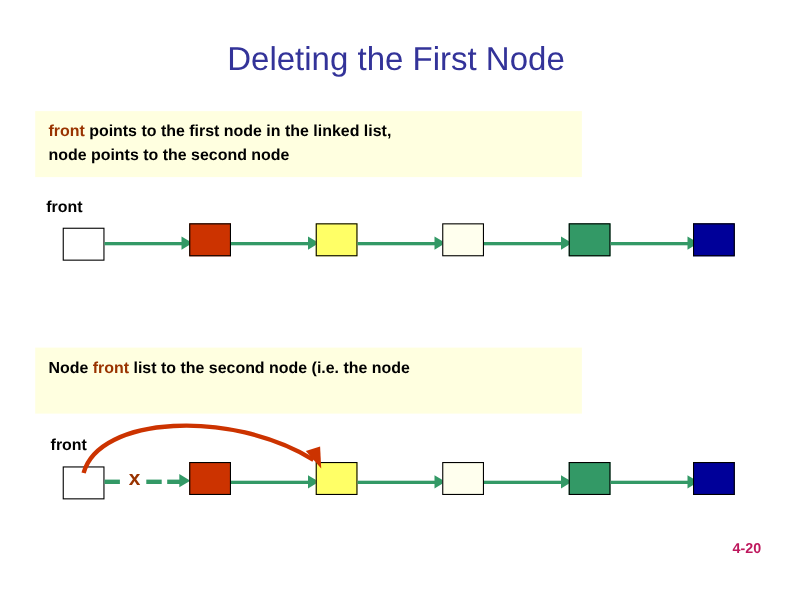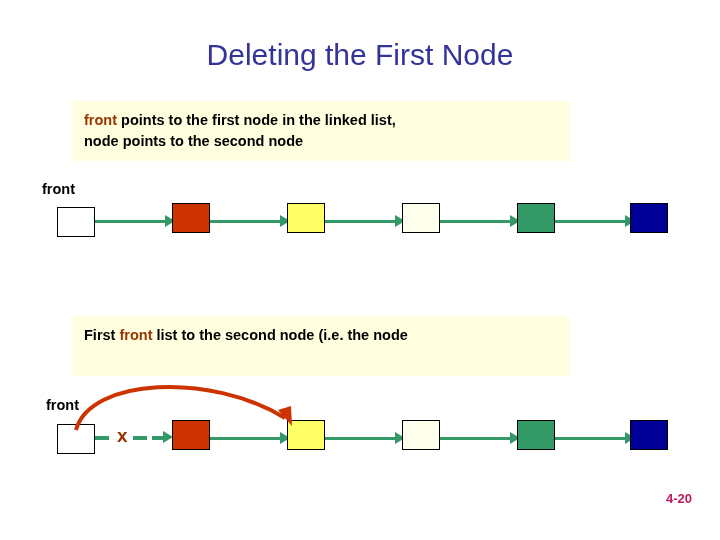--- a/index.html
+++ b/index.html
@@ -33,21 +33,20 @@
   }
   .callout {
     position: absolute;
     background: #ffffe0;
     color: #000000;
     font-size: 14.5px;
     font-weight: bold;
     line-height: 1.45;
     padding: 9px 10px 9px 12px;
     box-sizing: border-box;
-    margin-left: 40px;
   }
   .callout .hl {
     color: #993300;
   }
   #callout1 {
     left: 32px;
     top: 101px;
     width: 497px;
     height: 60px;
   }
@@ -149,21 +148,21 @@
   <div class="arrow-line" style="left:440px; top:220px; width:73px;"></div>
   <div class="arrow-head" style="left:510px; top:215px;"></div>
 
   <div class="node" style="left:517px; top:203px; background:#339966;"></div>
   <div class="arrow-line" style="left:555px; top:220px; width:73px;"></div>
   <div class="arrow-head" style="left:625px; top:215px;"></div>
 
   <div class="node" style="left:630px; top:203px; background:#000099;"></div>
 
   <div class="callout" id="callout2">
-    <span>First </span><span class="hl">front</span><span> list to the second node (i.e. the node</span><br>
+    <span>Node </span><span class="hl">front</span><span> list to the second node (i.e. the node</span><br>
   </div>
 
   <div class="front-label" id="front-label-2">front</div>
 
   <div class="node" style="left:57px; top:424px; background:#ffffff;"></div>
 
   <div class="dash" style="left:95px; width:14px;"></div>
   <div class="xmark">x</div>
   <div class="dash" style="left:133px; width:14px;"></div>
   <div class="dash" style="left:152px; width:14px;"></div>

